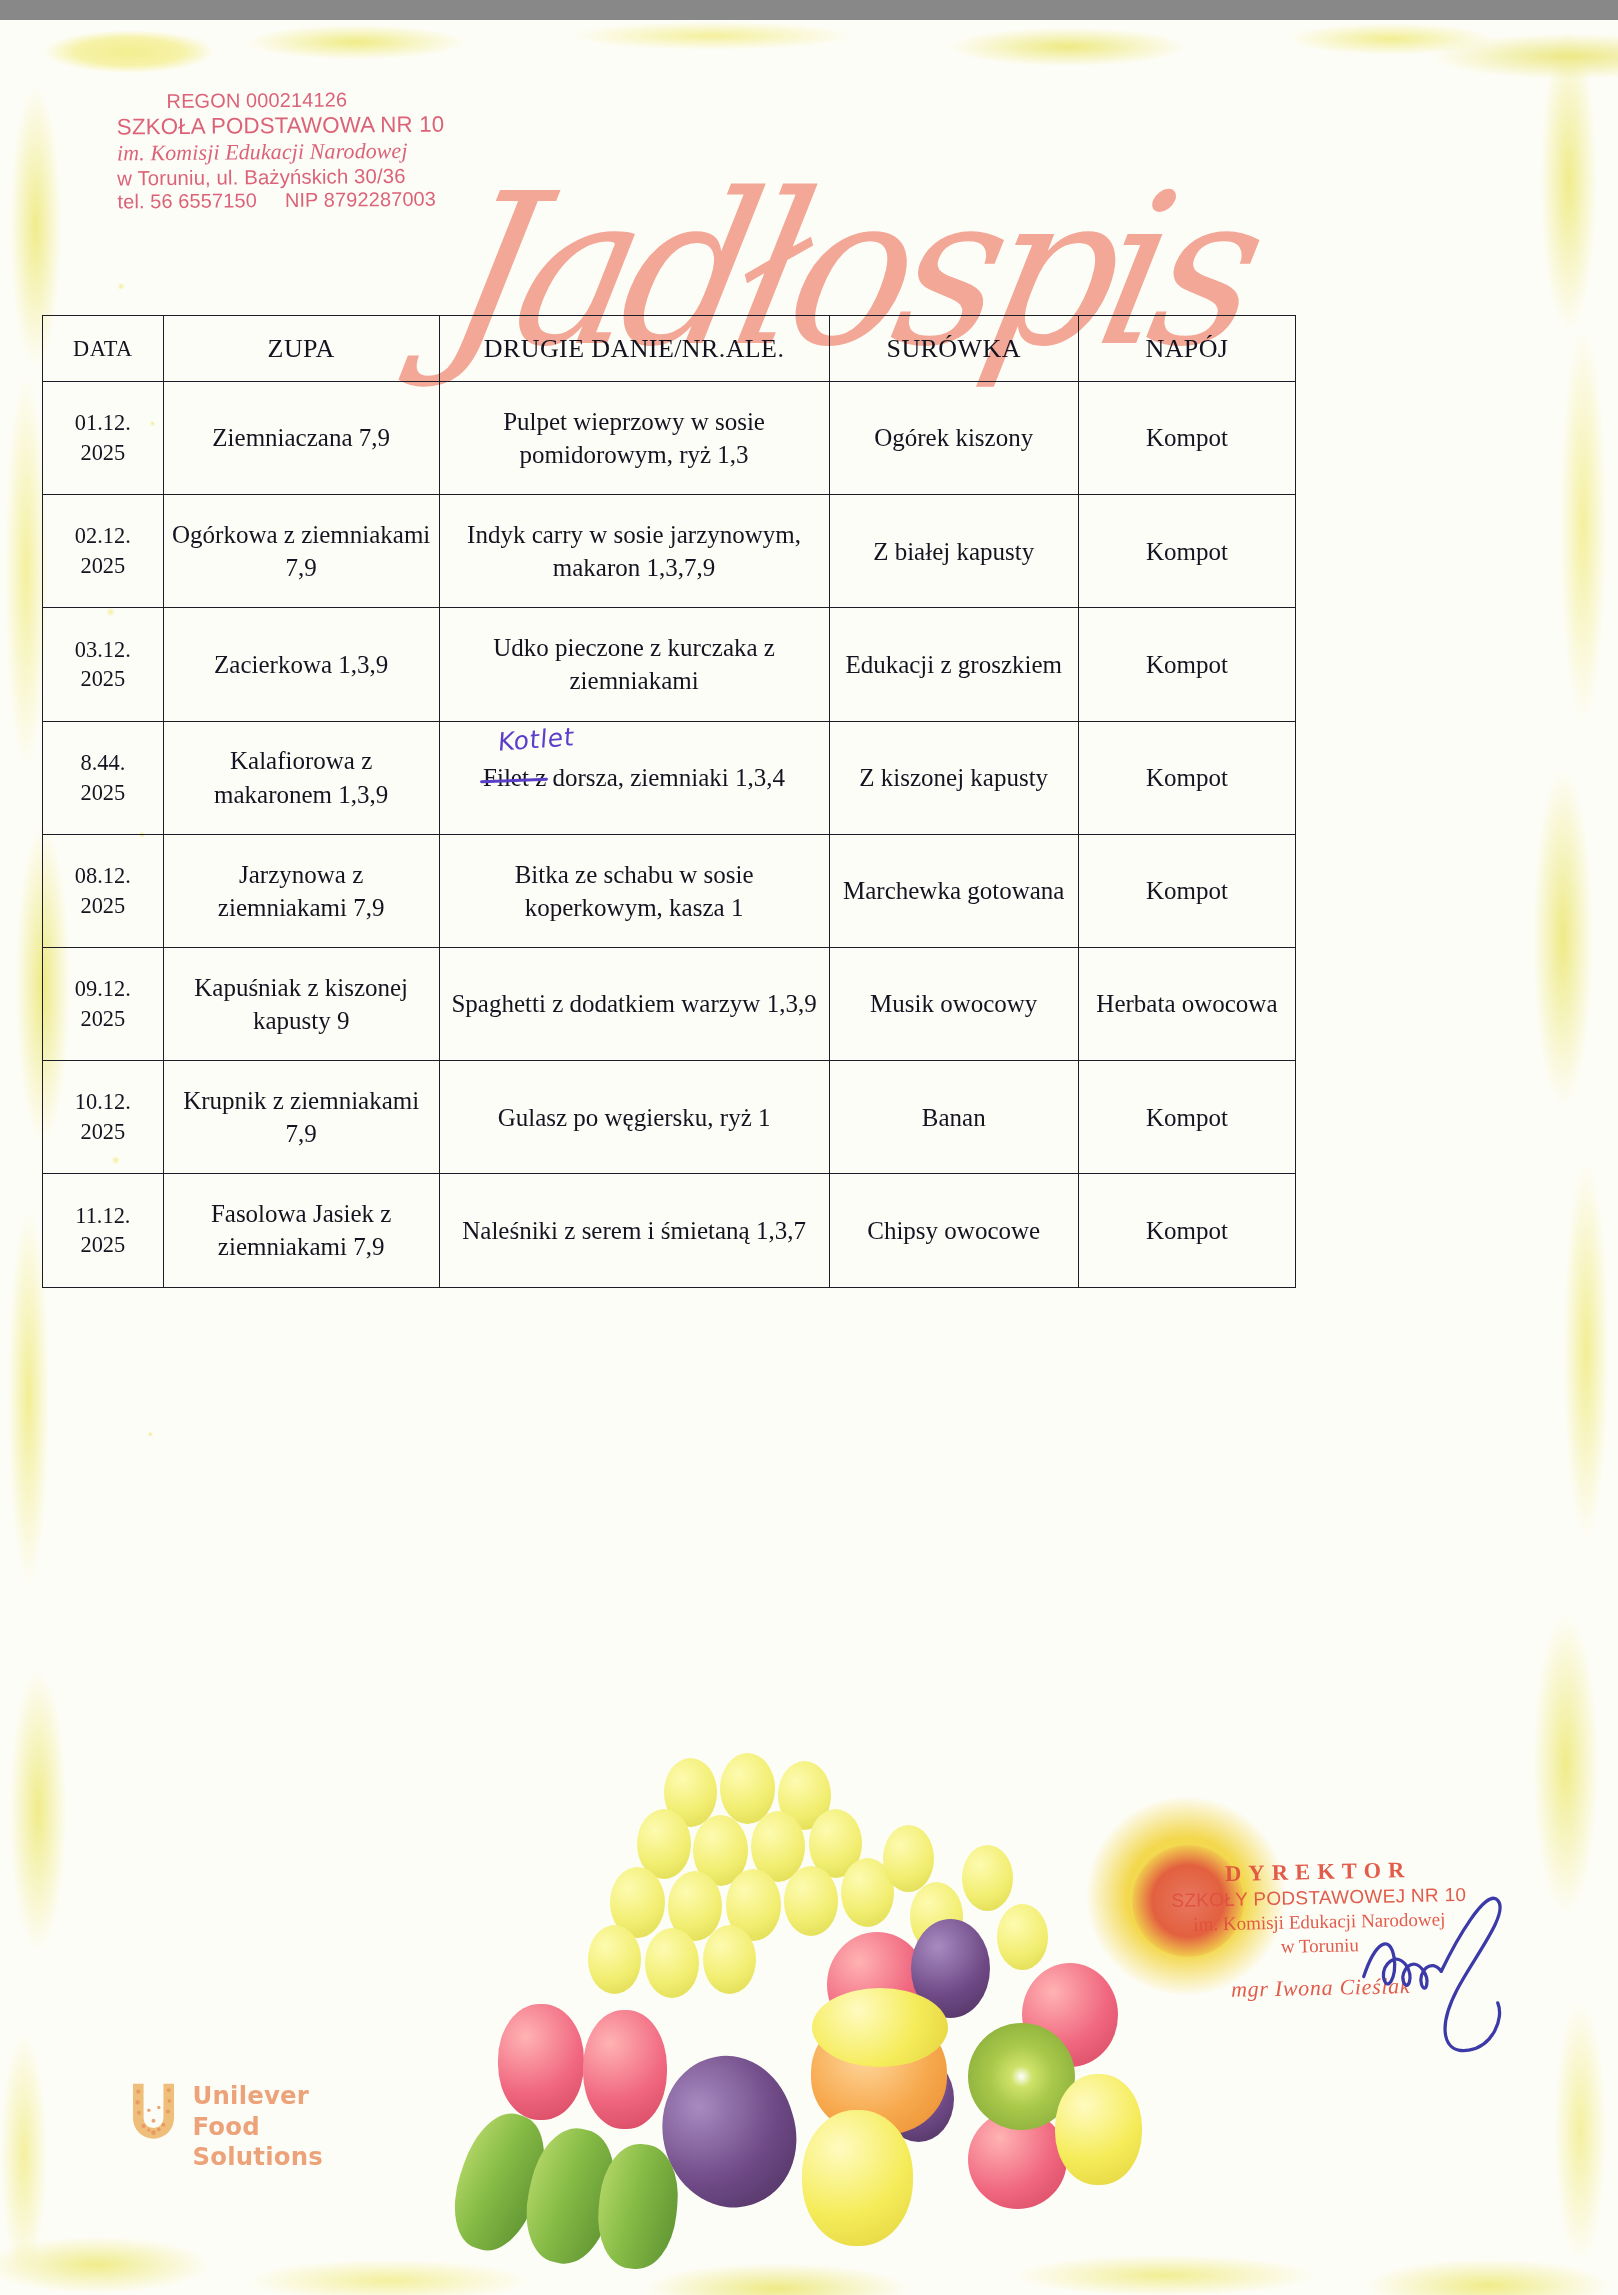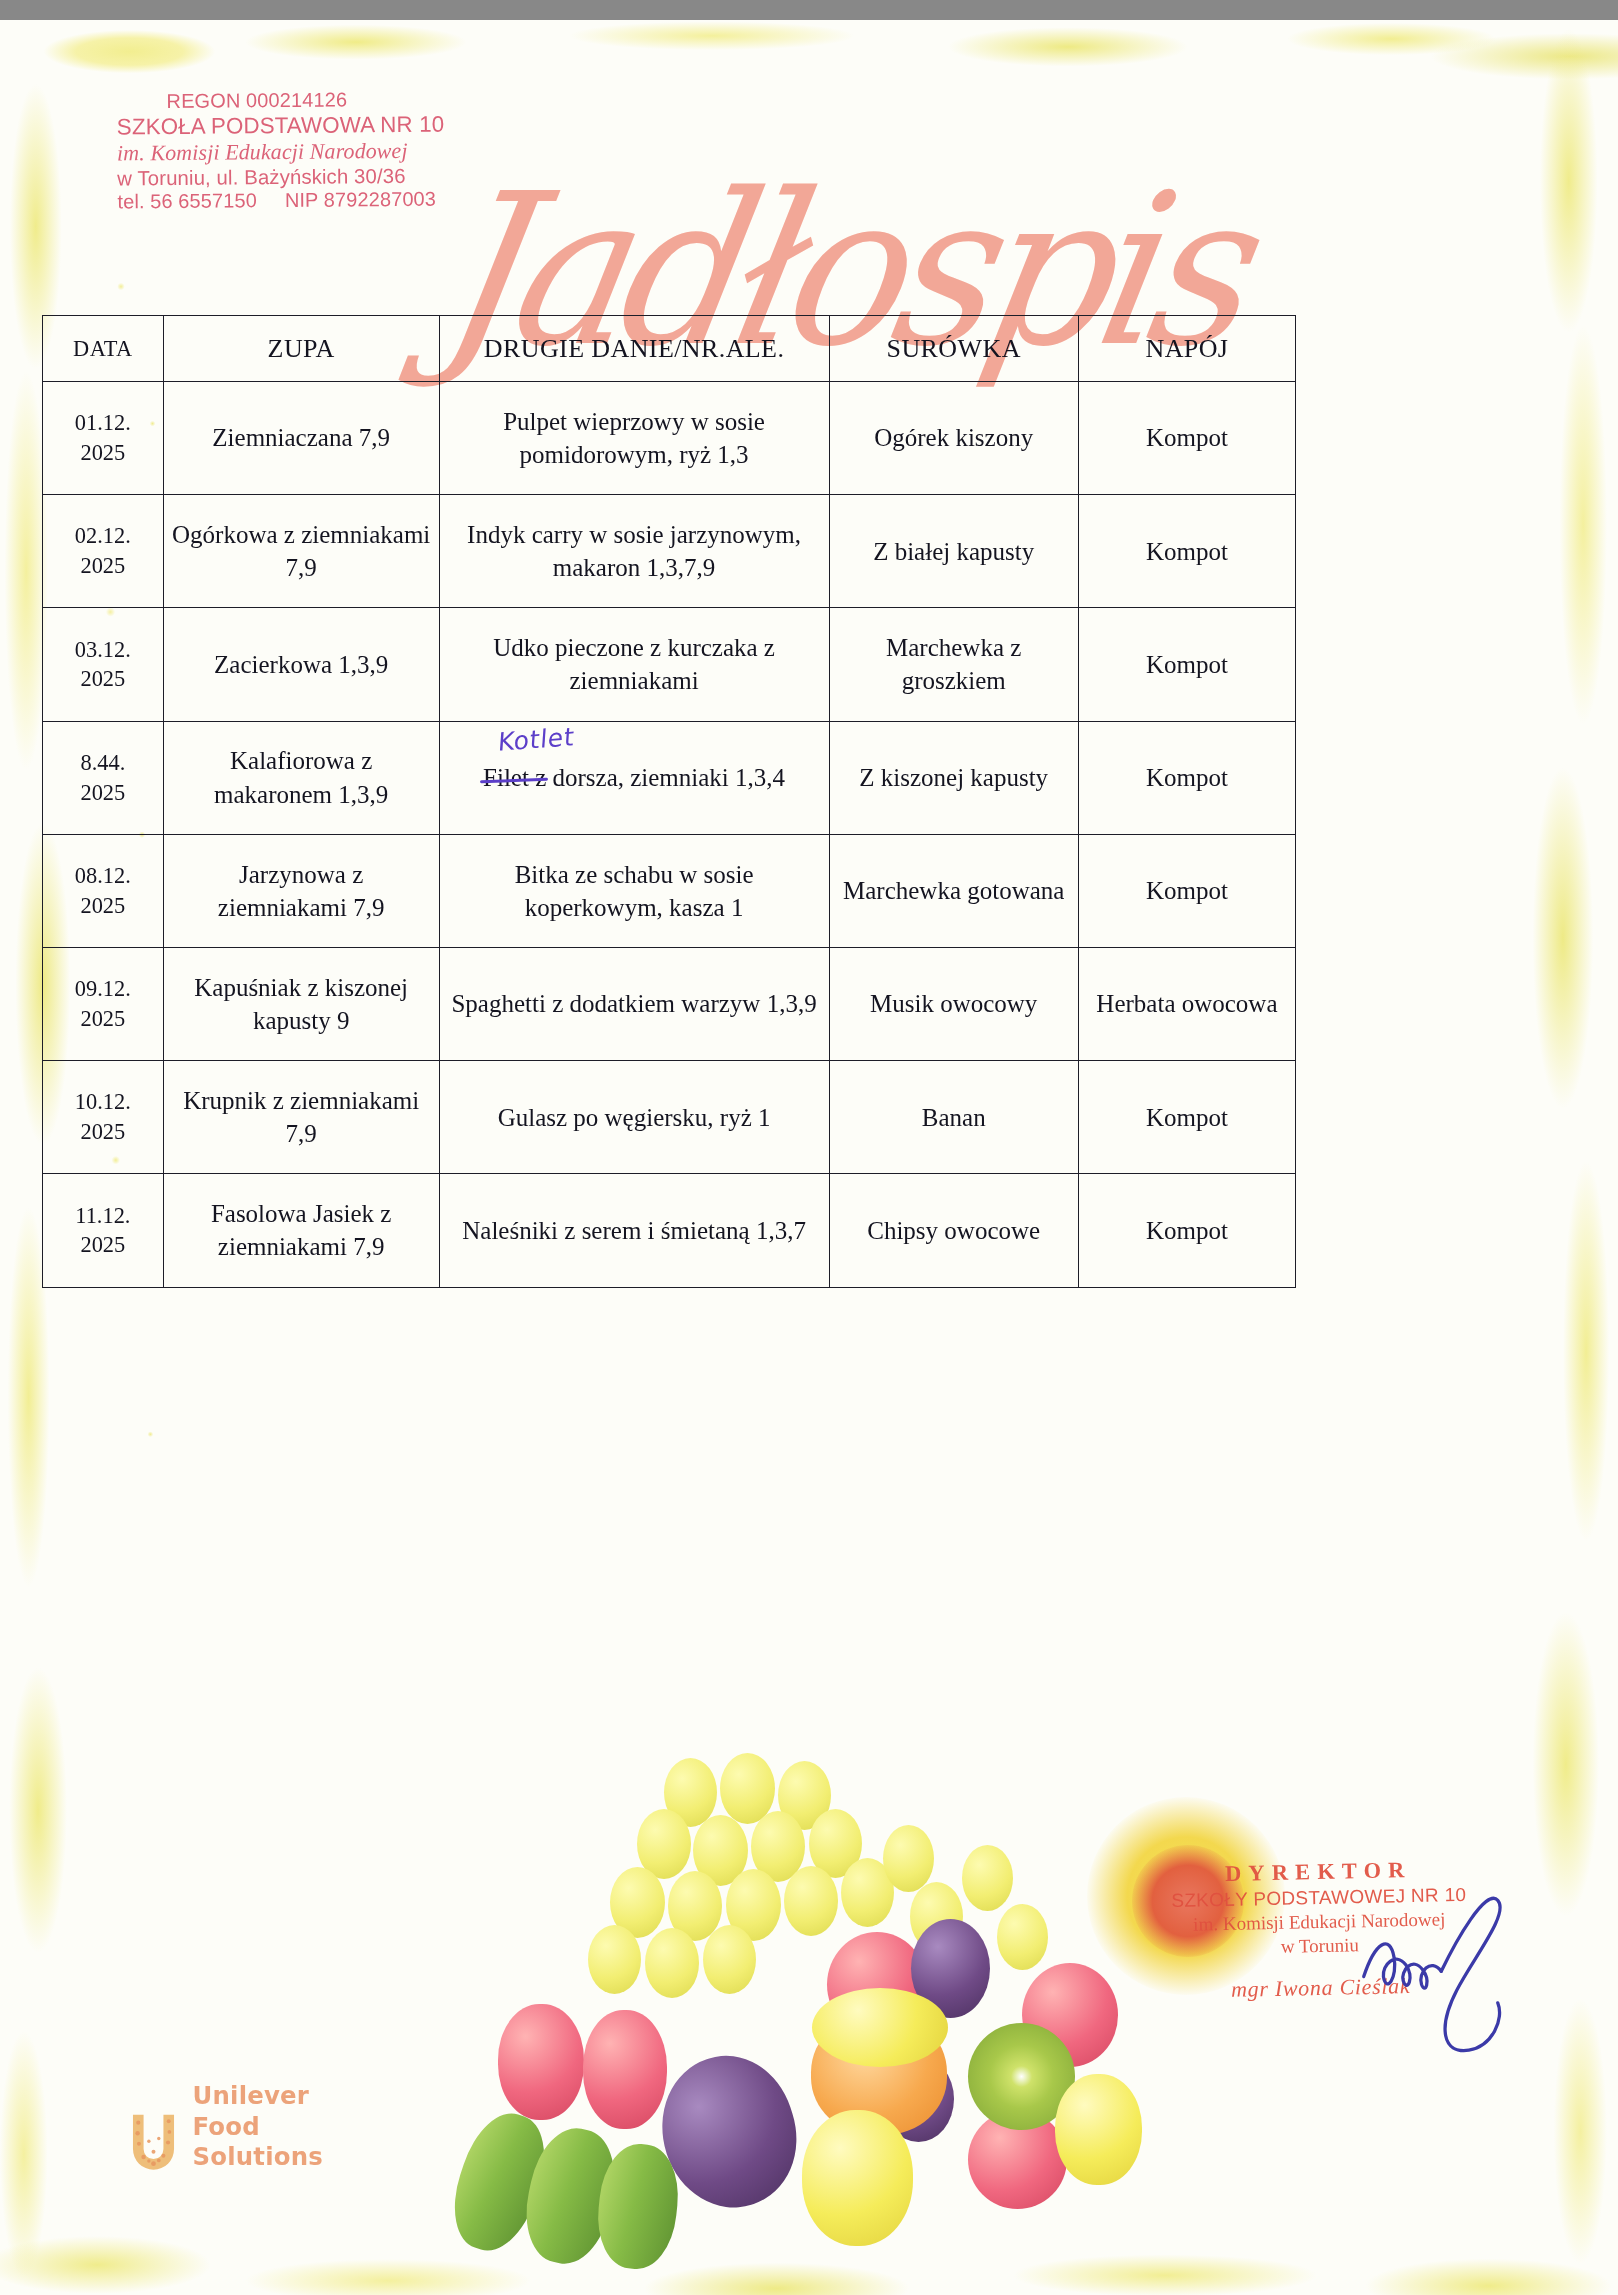--- a/index.html
+++ b/index.html
@@ -181,21 +181,21 @@
   .dyrektor .d4{font-family:"Liberation Serif",serif;font-size:19px;}
   .dyrektor .d5{font-family:"Liberation Serif",serif;font-style:italic;font-size:22px;margin-top:17px;letter-spacing:0.7px;}
   .signature{
     position:absolute;left:1357px;top:1858px;
     width:158px;height:184px;pointer-events:none;
   }
 
   
   .ufs{
     position:absolute;left:129px;top:2061px;
-    display:flex;align-items:flex-end;gap:14.5px;
+    display:flex;align-items:flex-start;gap:14.5px;
   }
   .ufs-mark{width:49px;height:61px;flex:0 0 auto;}
   .ufs-text{
     font-family:"DejaVu Sans", sans-serif;
     font-weight:700;
     font-size:24.4px;
     line-height:1.25;
     color:#eca37a;
     letter-spacing:0.2px;
   }
@@ -254,21 +254,21 @@
         <td class="col-surowka">Z białej kapusty</td>
         <td class="col-napoj">Kompot</td>
       </tr>
       <tr>
         <td class="col-data">
           <span>03.12.</span><br>
           <span>2025</span>
         </td>
         <td class="col-zupa">Zacierkowa 1,3,9</td>
         <td class="col-danie">Udko pieczone z kurczaka z ziemniakami</td>
-        <td class="col-surowka">Marchewka z groszkiem</td>
+        <td class="col-surowka">Edukacji z groszkiem</td>
         <td class="col-napoj">Kompot</td>
       </tr>
 
       <tr>
         <td class="col-data">
           <span>8.44.</span><br>
           <span>2025</span>
         </td>
         <td class="col-zupa">Kalafiorowa z makaronem 1,3,9</td>
         <td class="col-danie">

